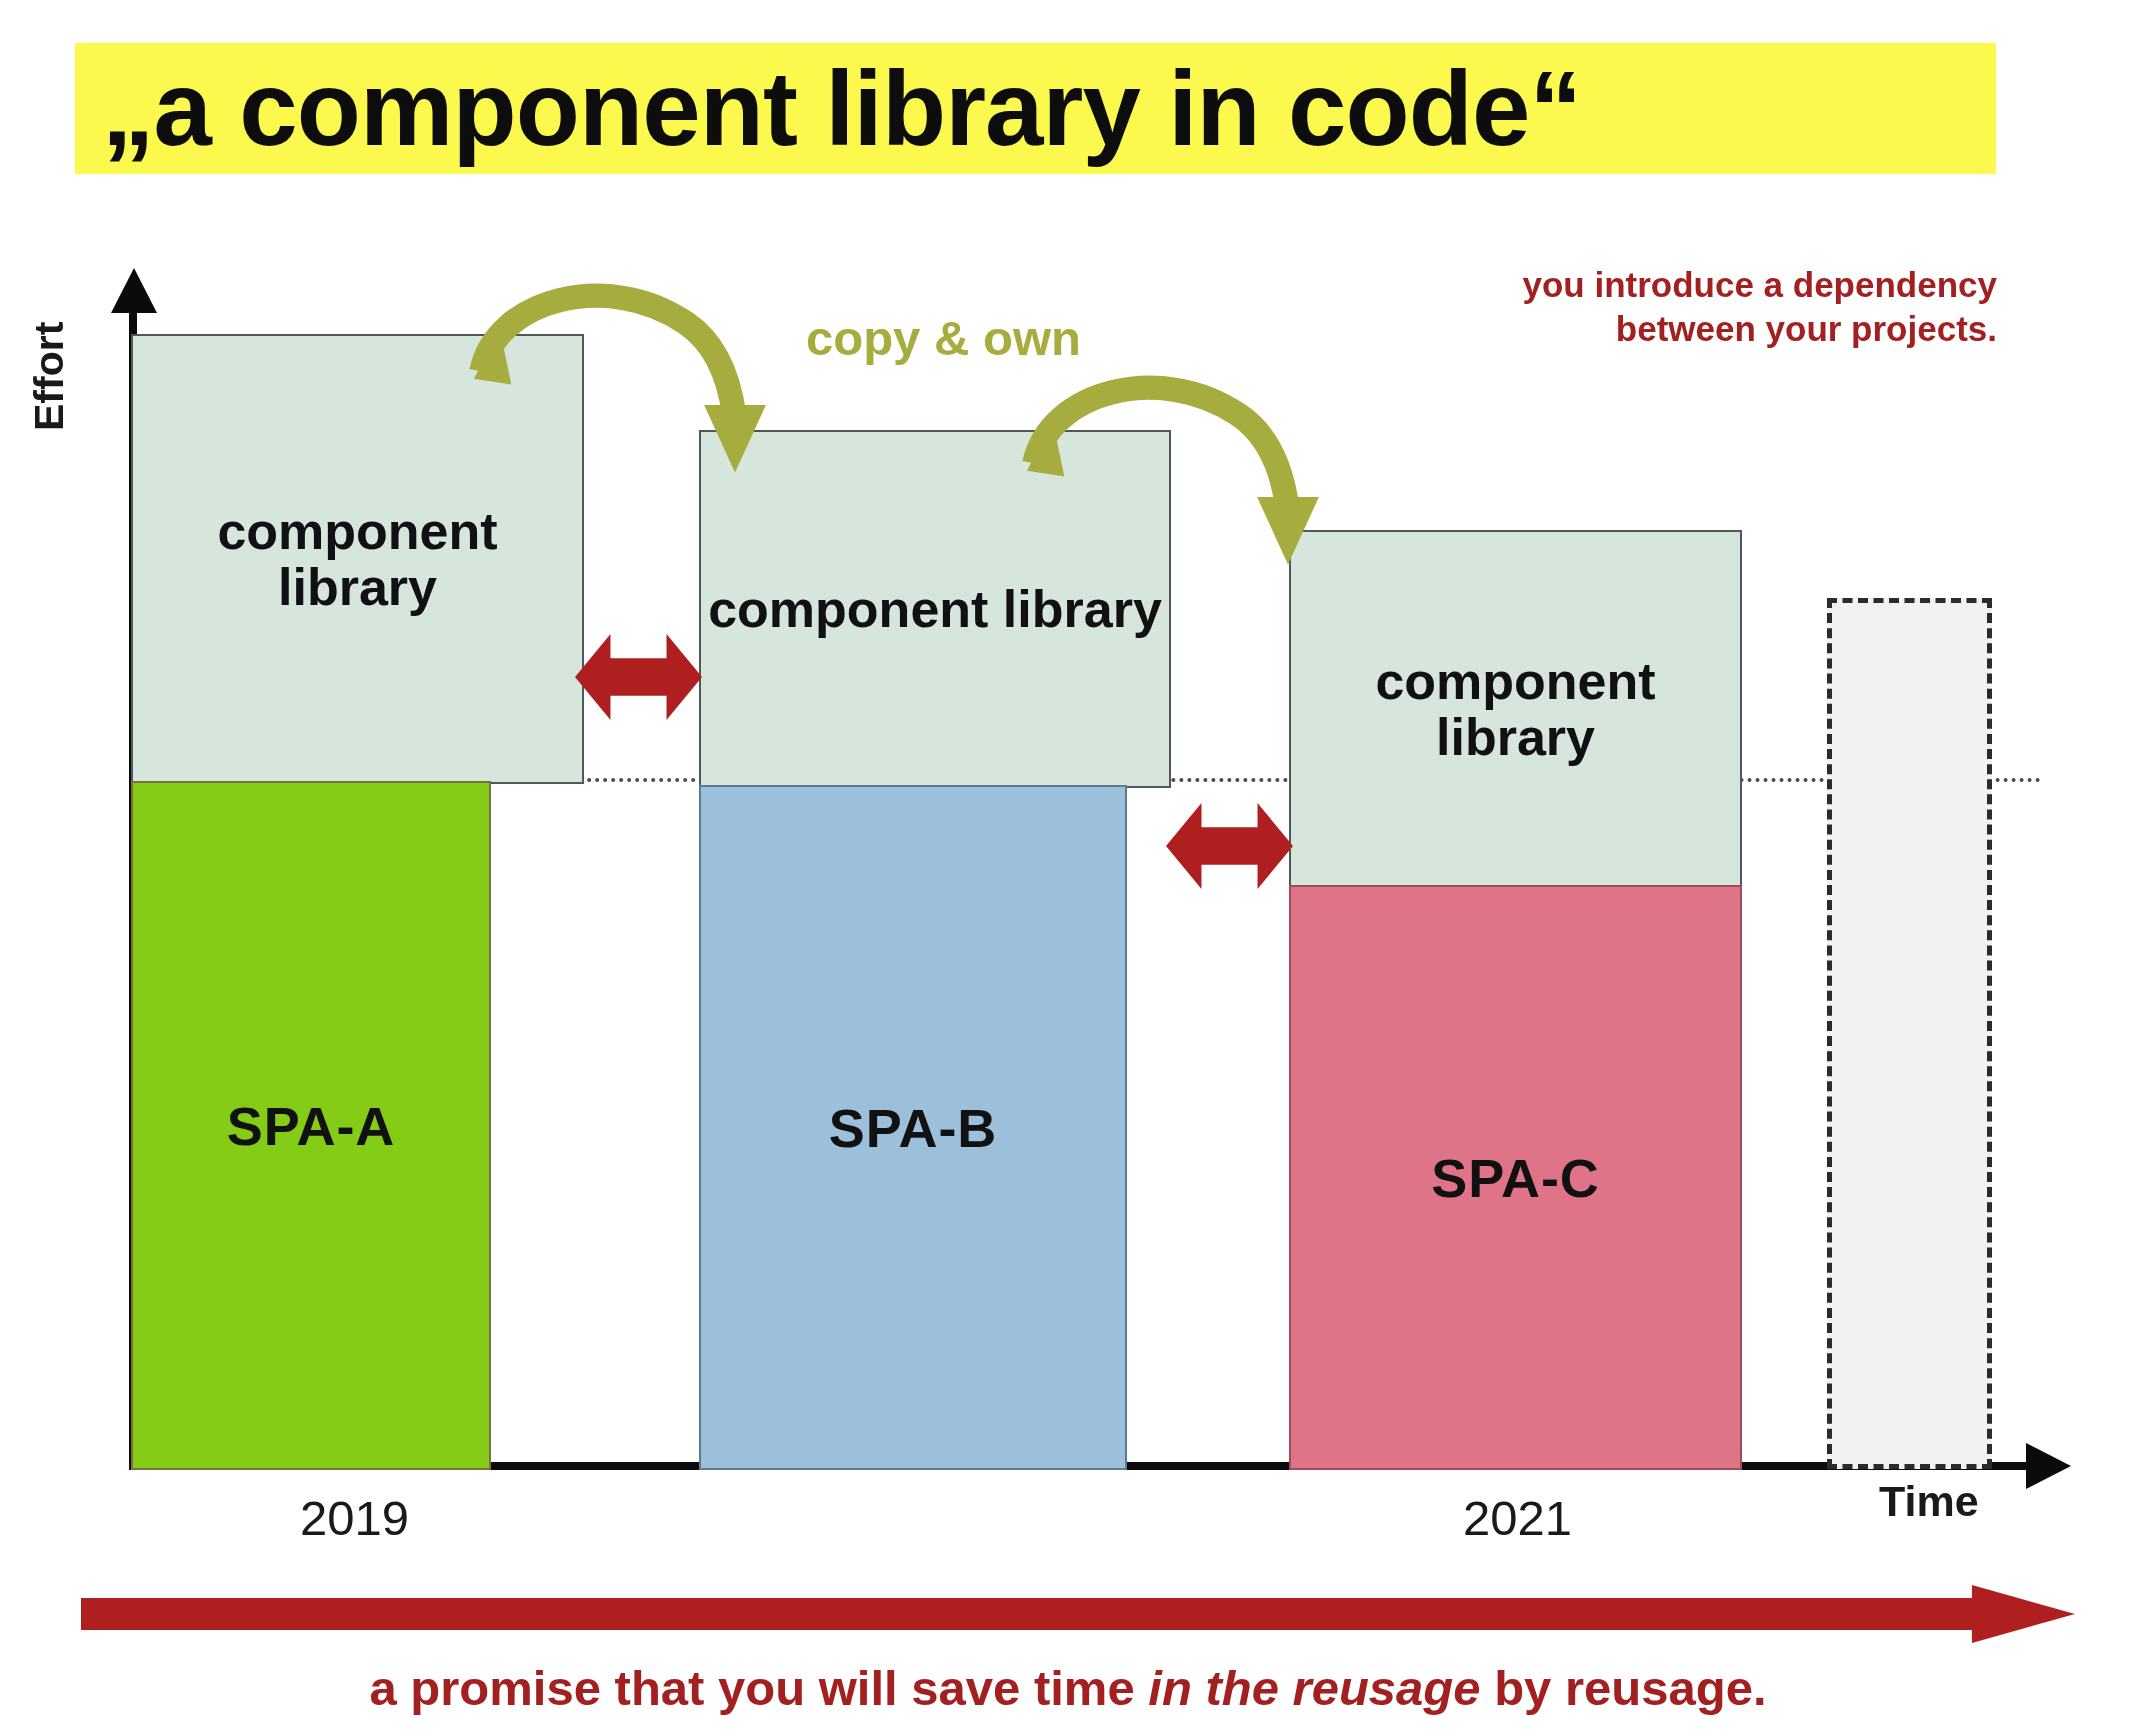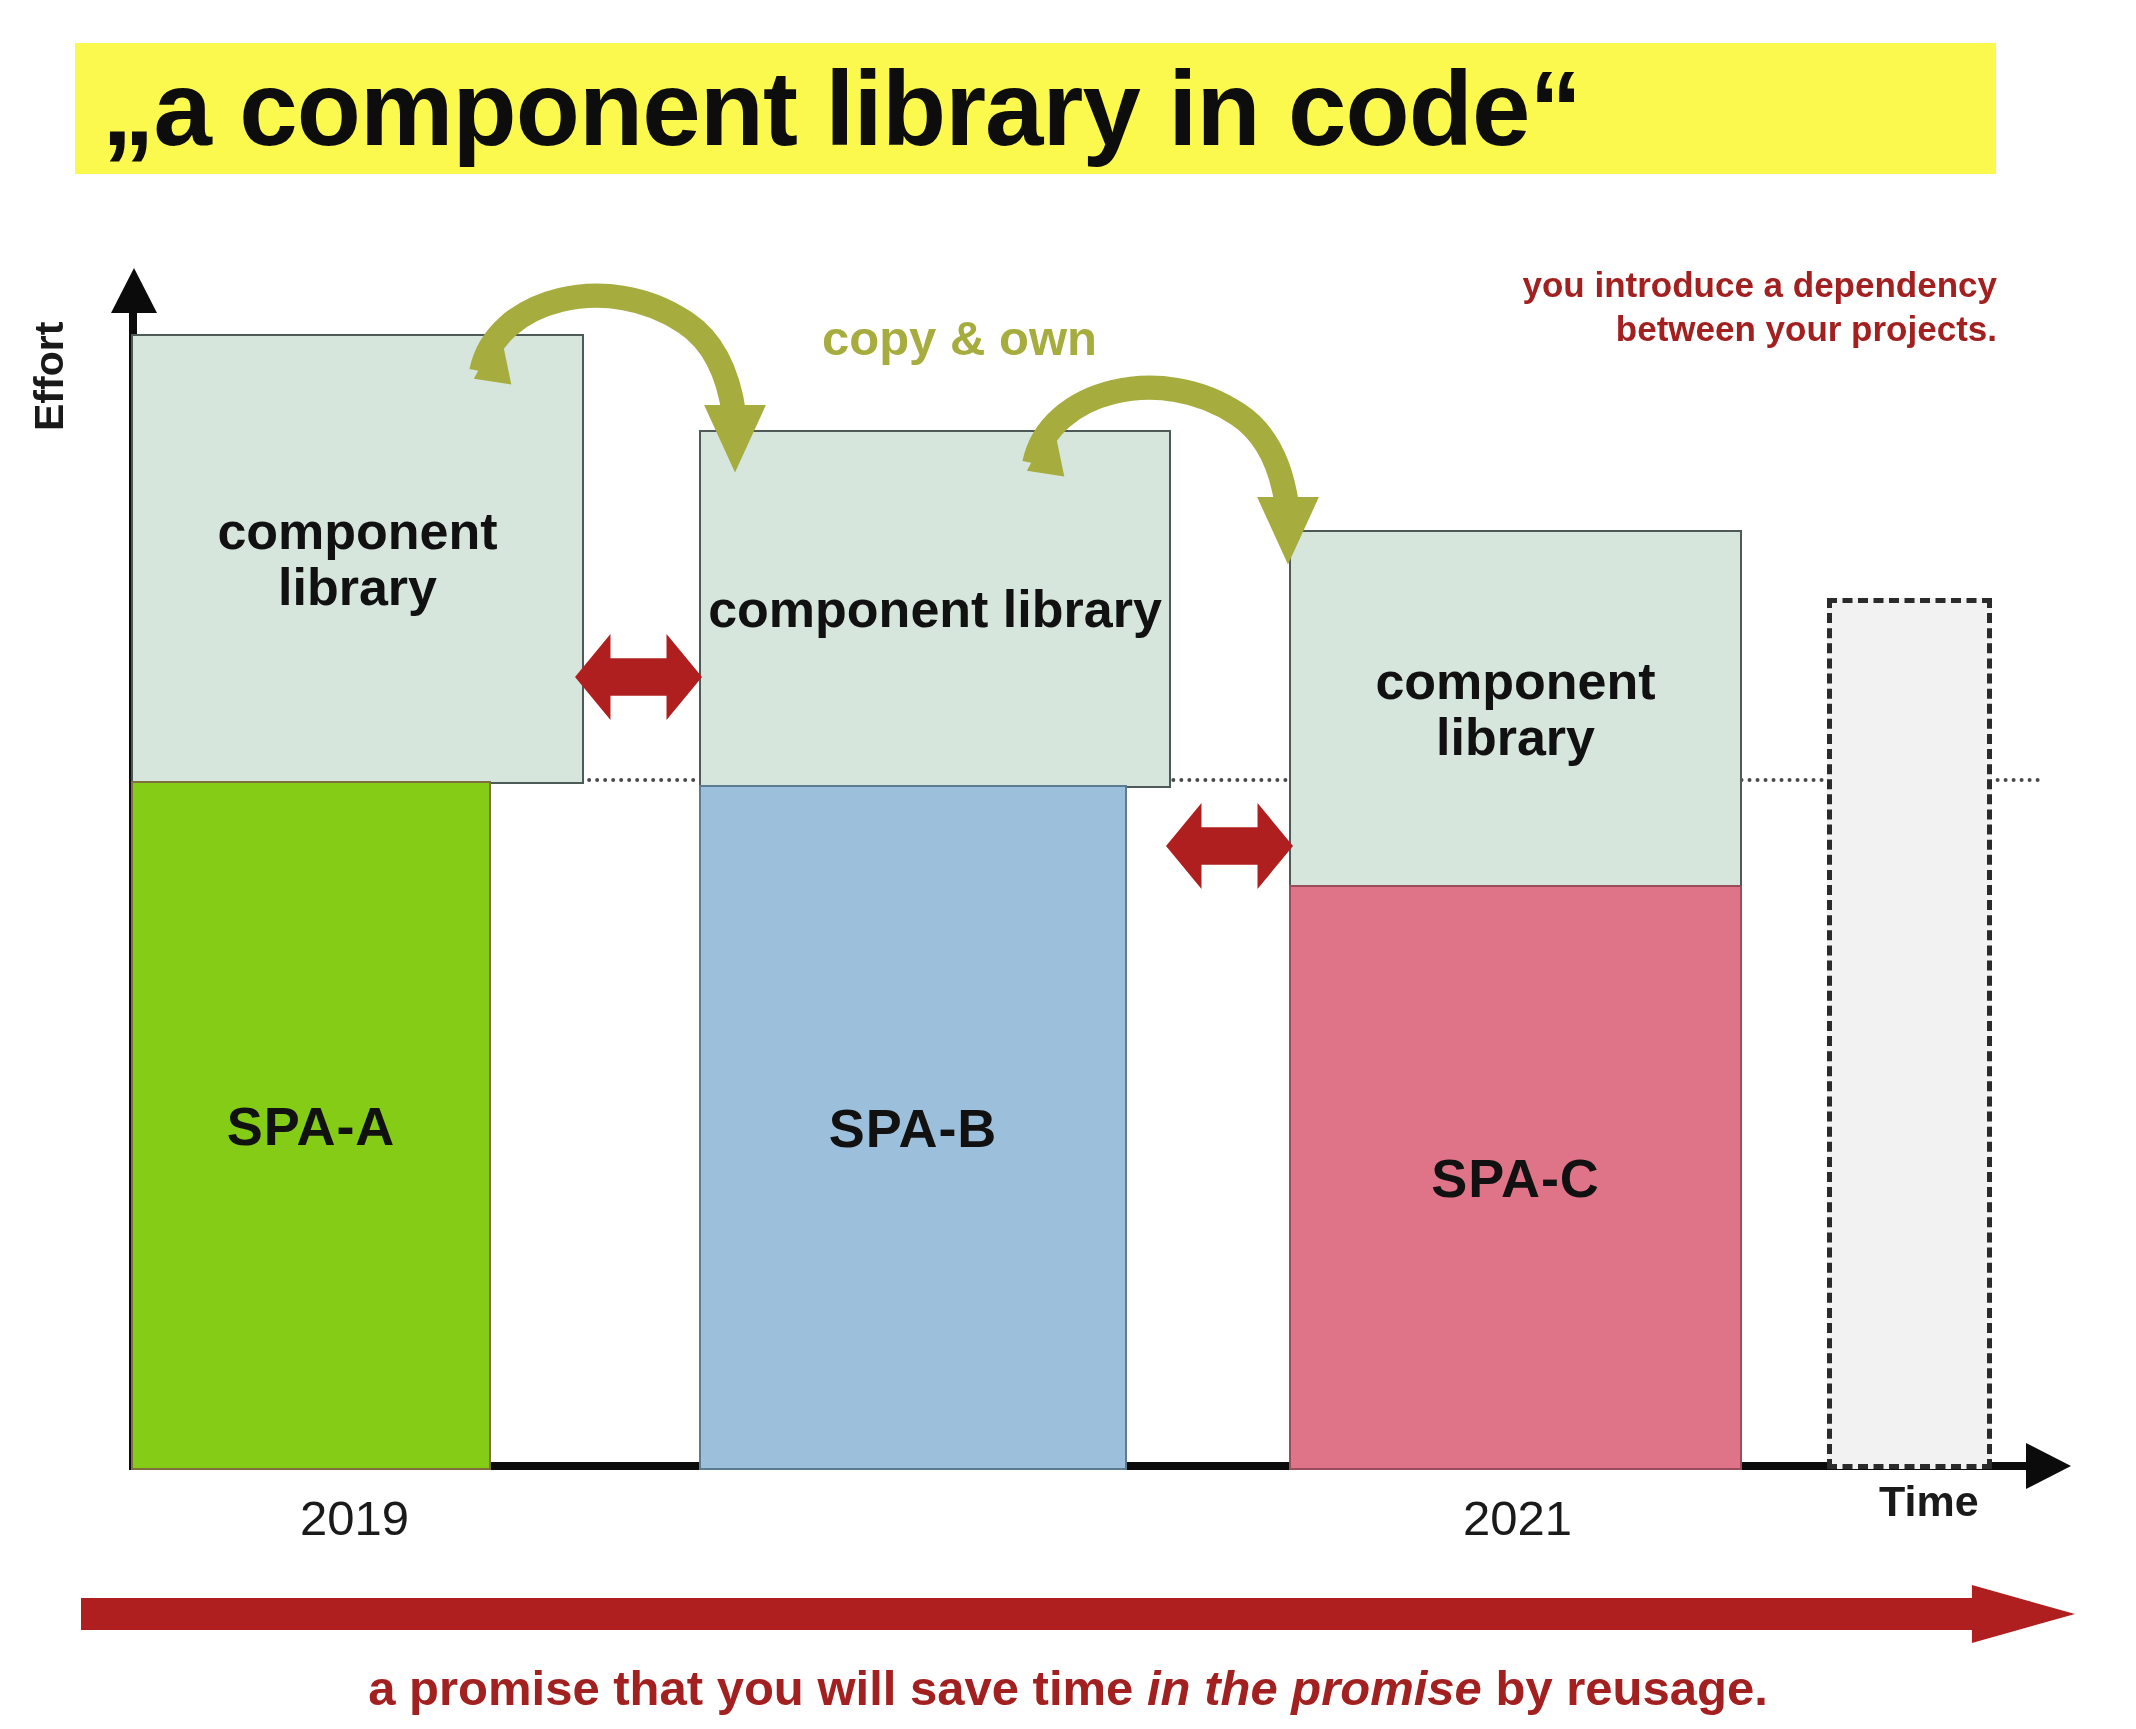--- a/index.html
+++ b/index.html
@@ -64,21 +64,21 @@
   .dbl-arrow{position:absolute;}
   #dbl-arrow-1{left:575px;top:373px;}
   #dbl-arrow-2{left:1166px;top:542px;}
 
   
   .copy-arrow{position:absolute;}
   #copy-arrow-1{left:468px;top:30px;}
   #copy-arrow-2{left:1021px;top:122px;}
 
   #copy-own-label{position:absolute;left:806px;top:66px;
-    font-size:49px;font-weight:bold;color:#a6ad3e;white-space:nowrap;margin-left:16px;}
+    font-size:49px;font-weight:bold;color:#a6ad3e;white-space:nowrap;}
 
   
   #dependency-note{position:absolute;left:1154px;top:19px;width:843px;
     text-align:right;font-size:35px;font-weight:bold;color:#a32020;
     line-height:1.25;}
 
   
   .year-label{position:absolute;top:1246px;font-size:49px;color:#1a1a1a;
     text-align:center;}
   #year-2019{left:167px;width:375px;}
@@ -160,15 +160,15 @@
 
   <div class="year-label" id="year-2019">2019</div>
   <div class="year-label" id="year-2021">2021</div>
 </div>
 
 <svg id="promise-arrow" viewBox="0 0 2128 62" preserveAspectRatio="none">
   <path d="M0,14 L2018,14 L2018,0 L2128,31 L2018,62 L2018,48 L0,48 Z" fill="#b01f1f"></path>
 </svg>
 
 <div id="promise-caption">
-  <span>a promise that you will save time </span><i>in the promise</i><span> by reusage.</span>
+  <span>a promise that you will save time </span><i>in the reusage</i><span> by reusage.</span>
 </div>
 
 
 </body></html>

